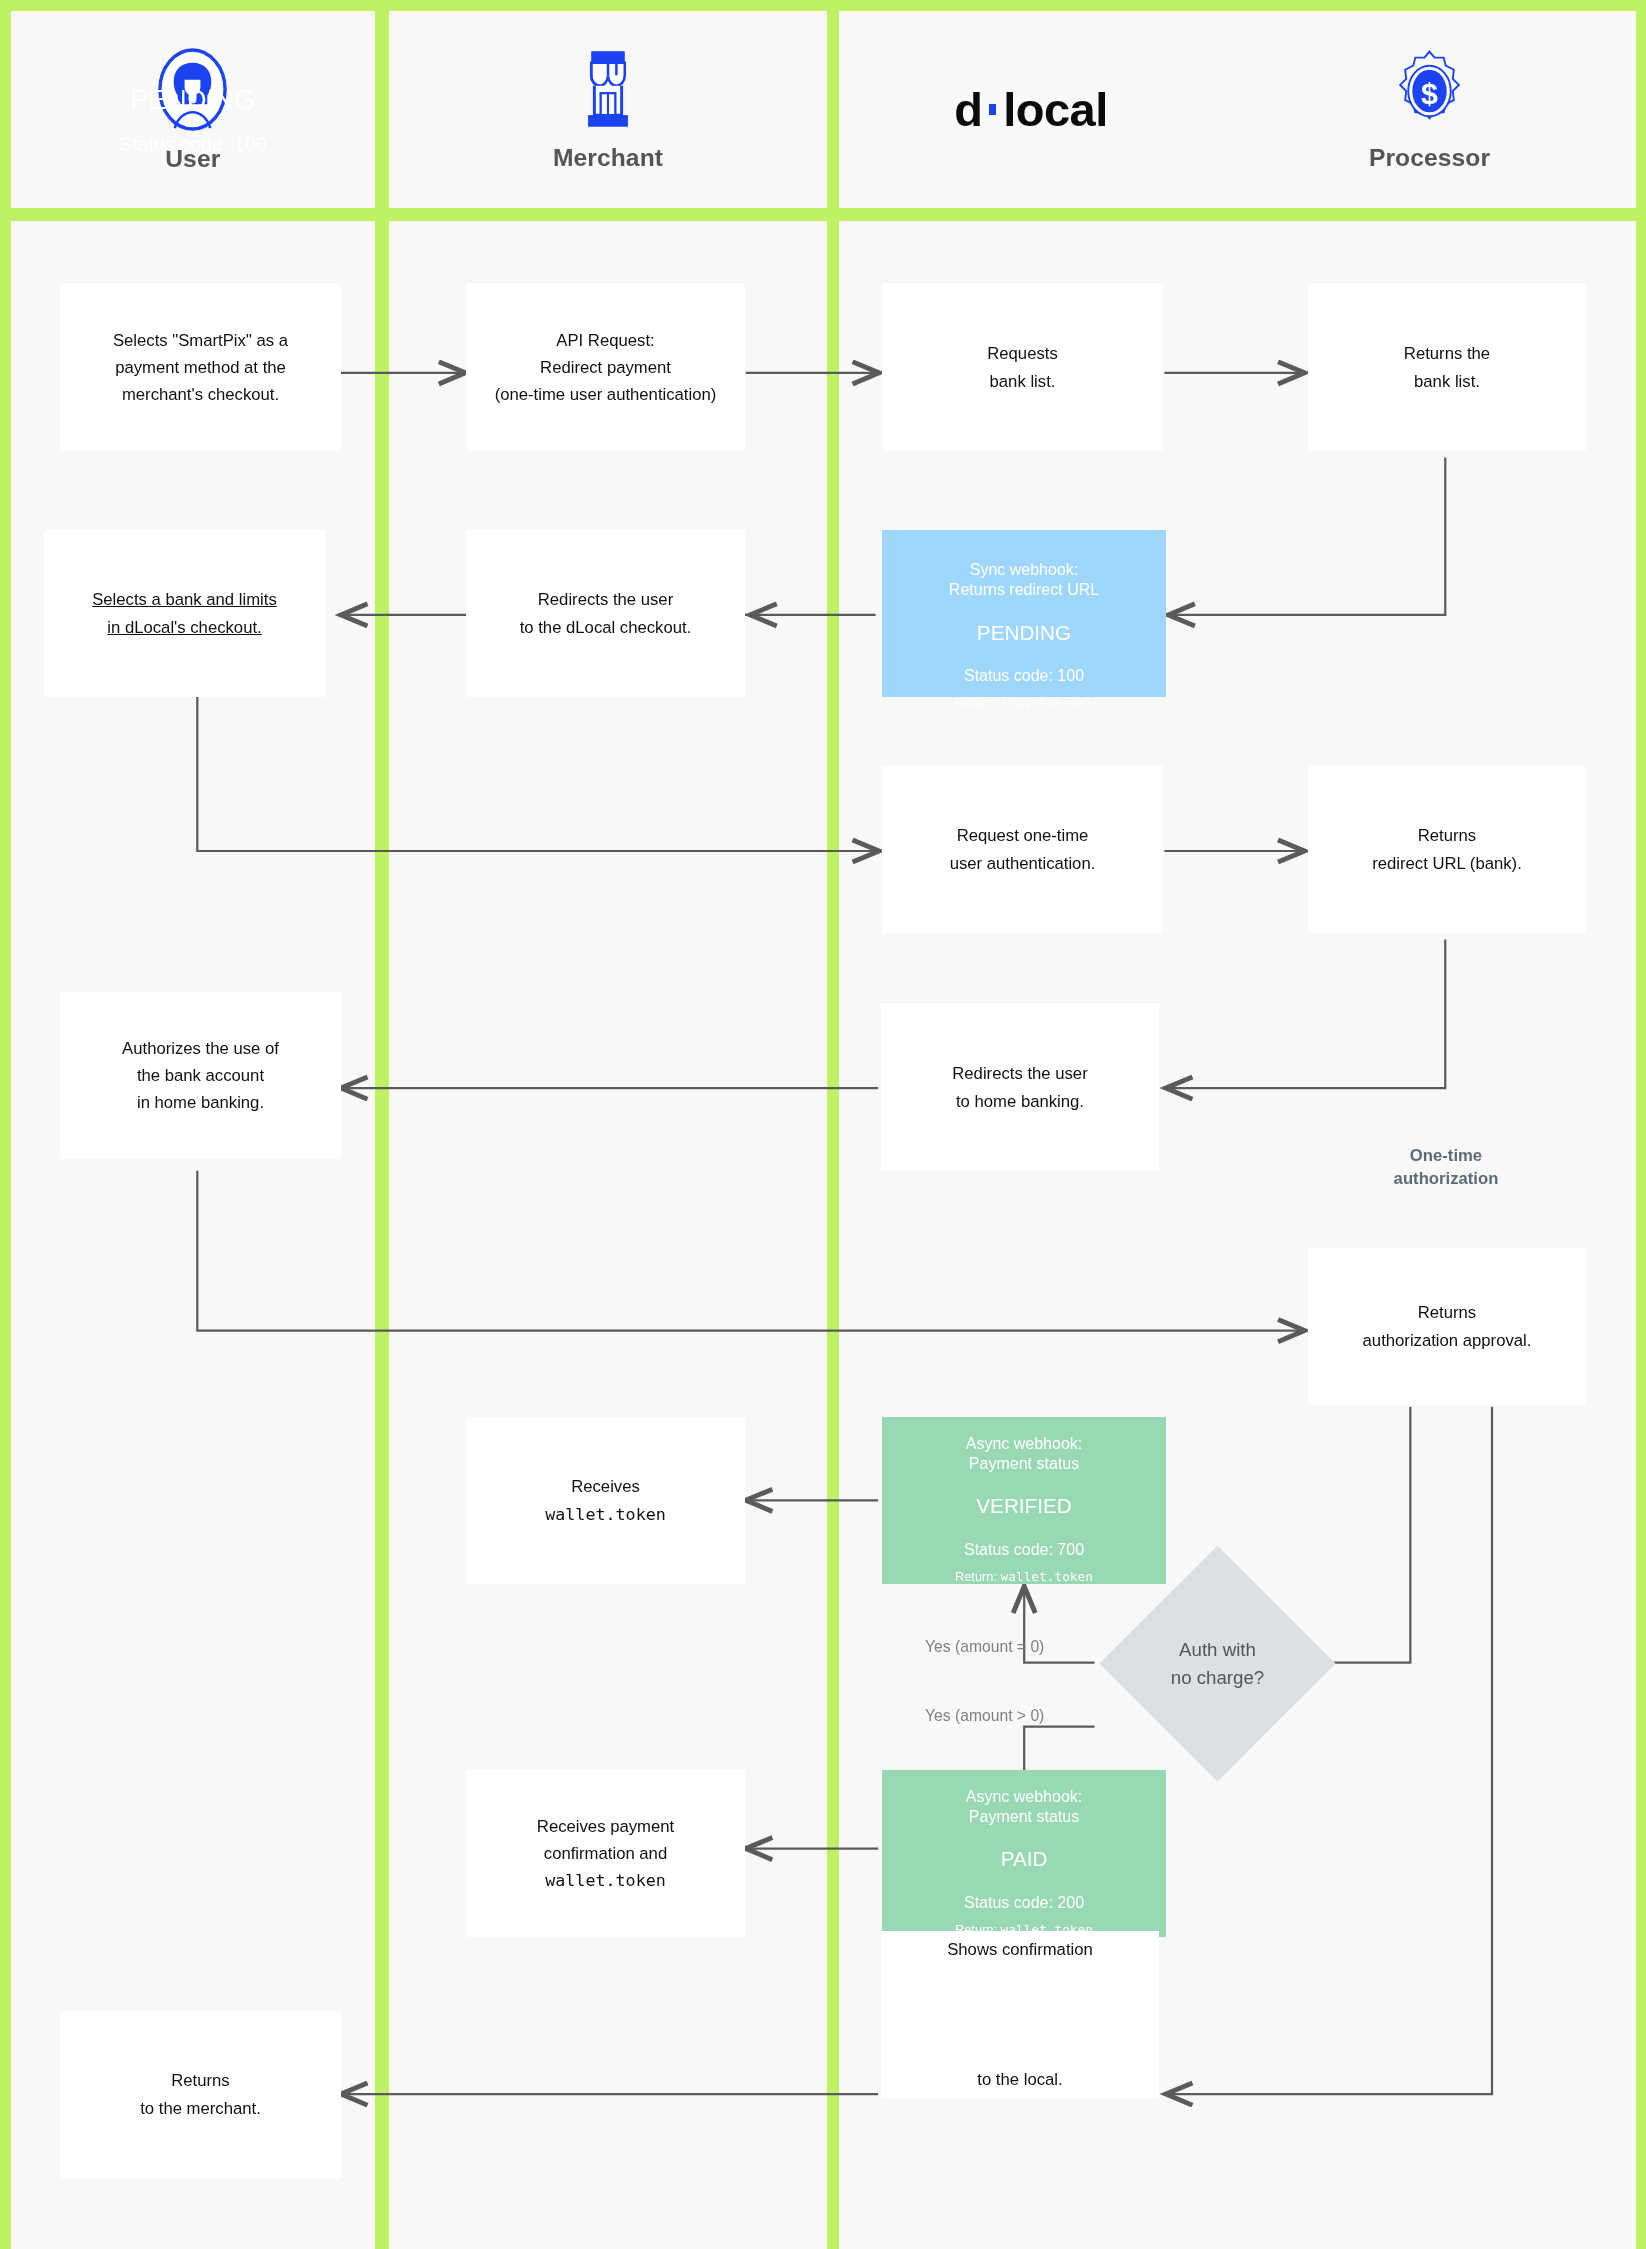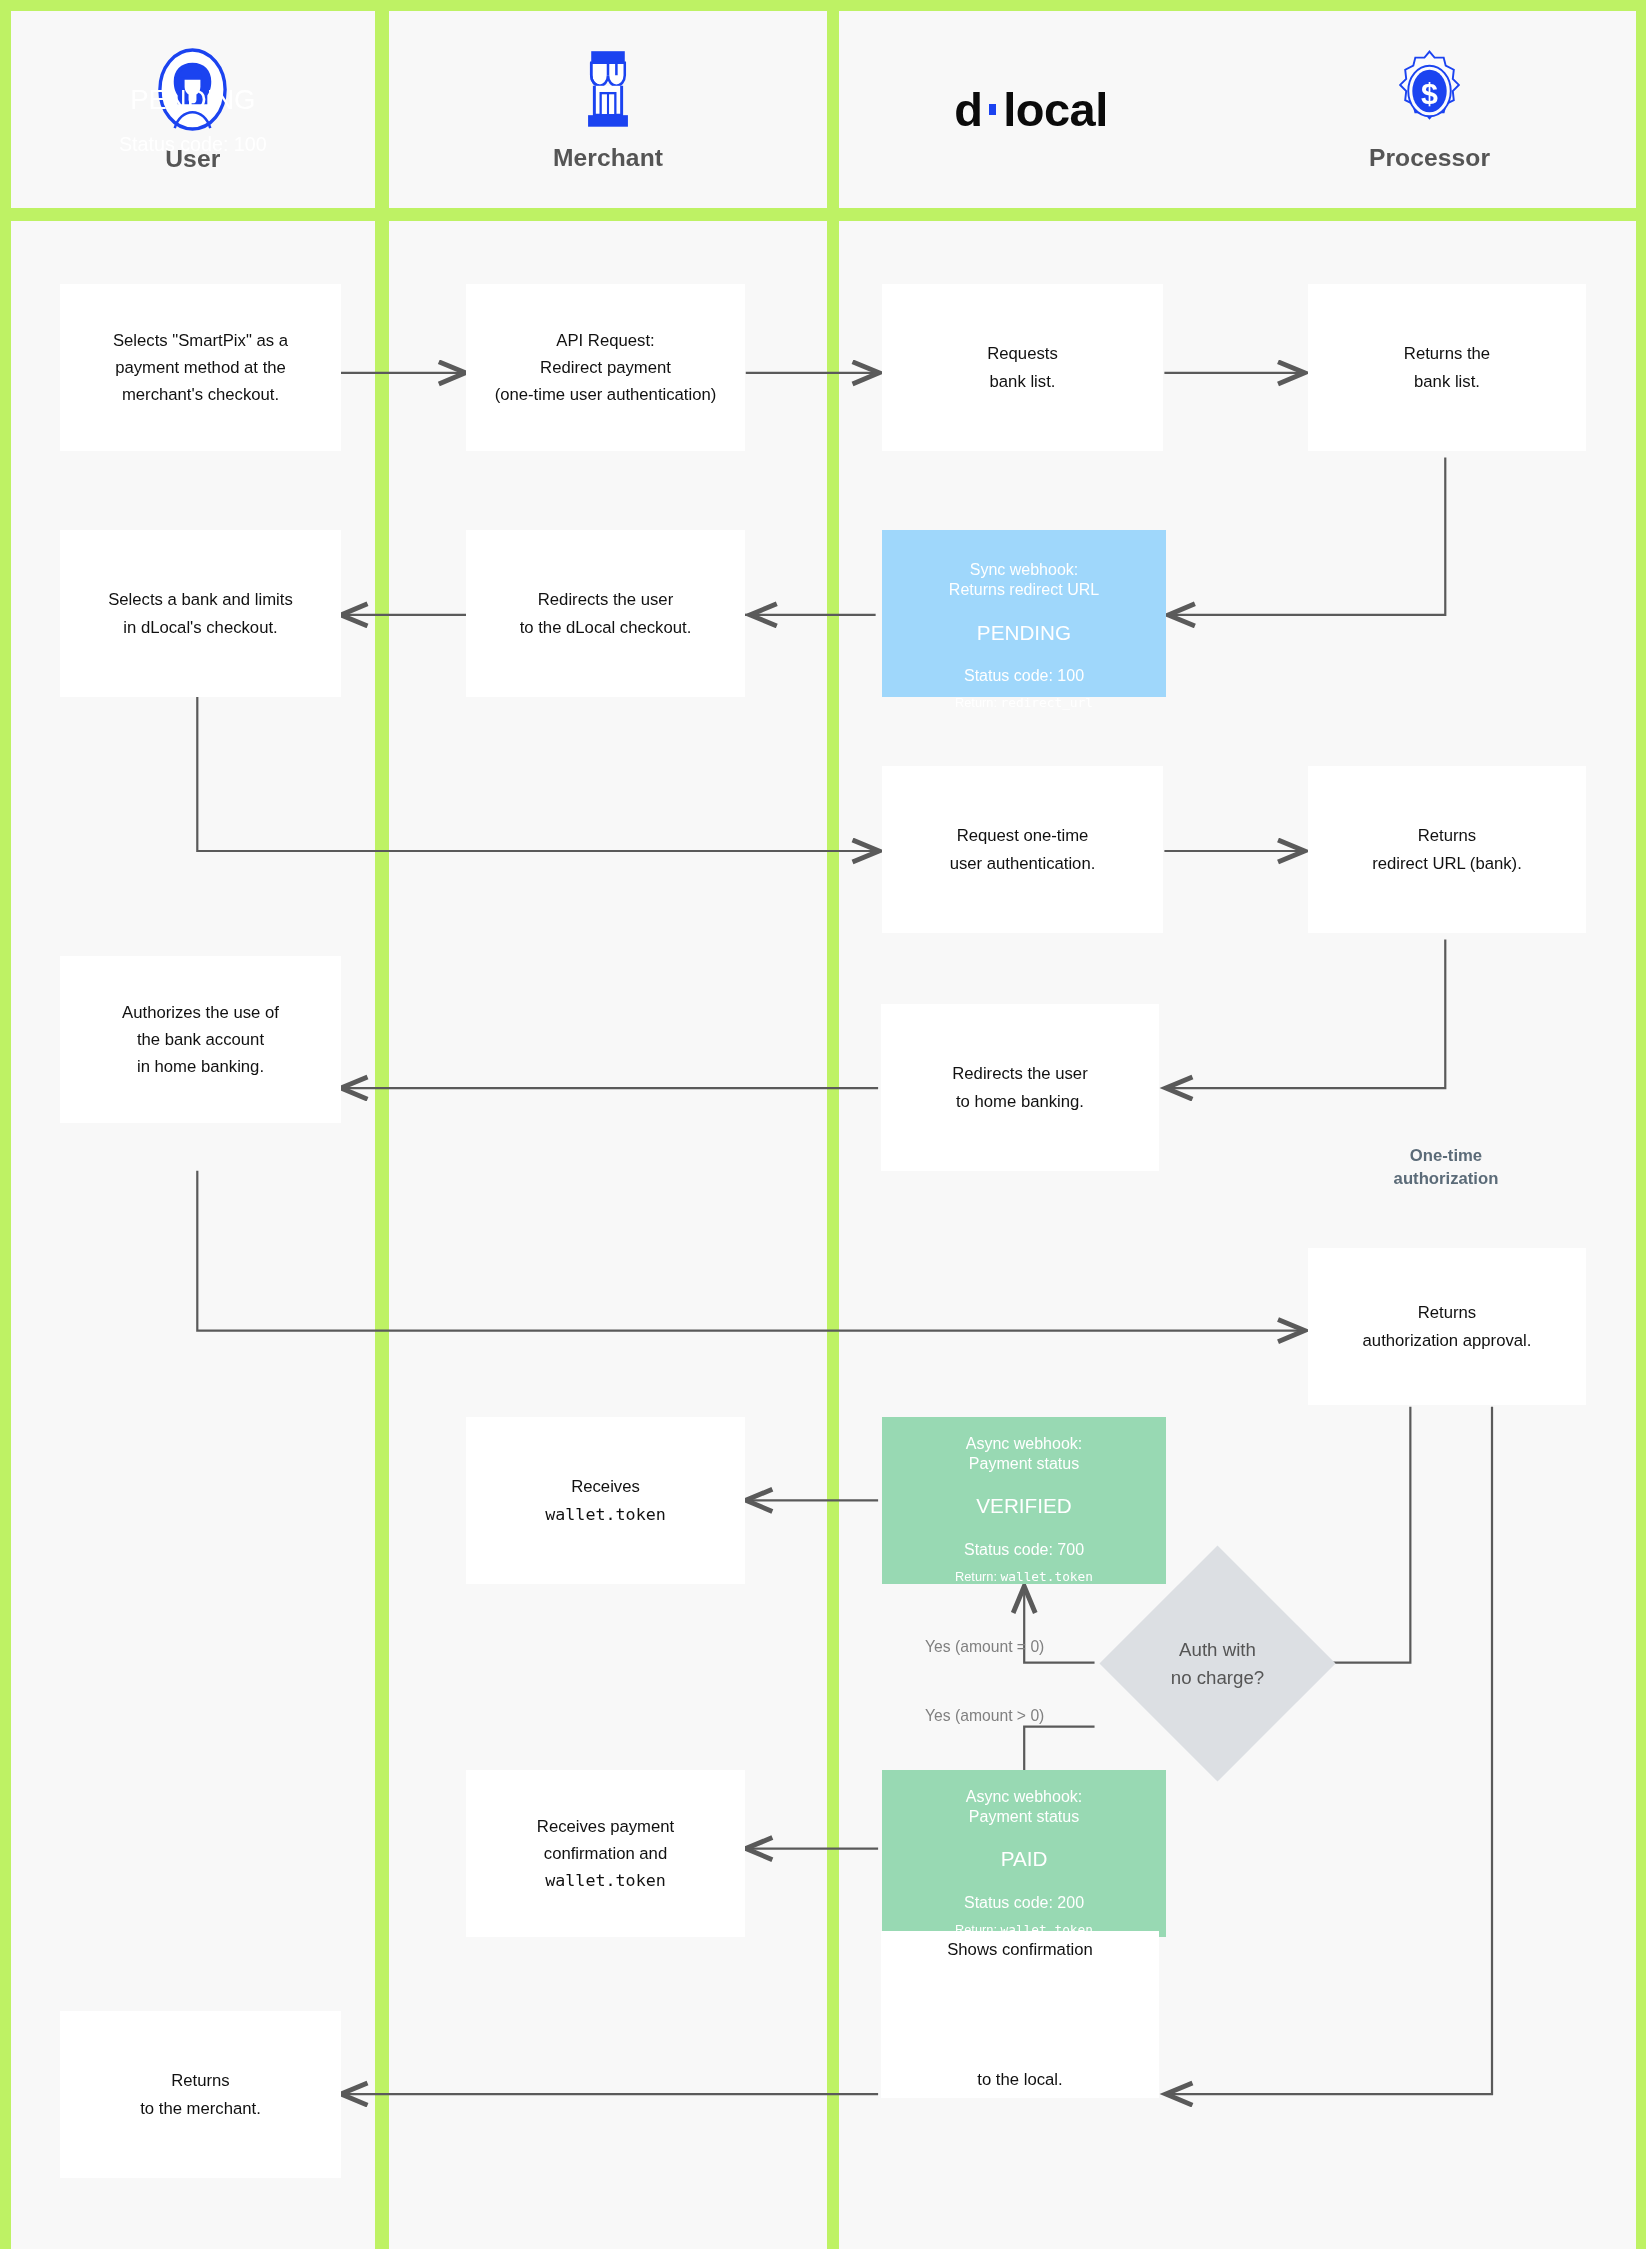--- a/index.html
+++ b/index.html
@@ -208,21 +208,21 @@
   <div class="node" style="left:882px; top:284px; width:281px; height:167px;">
     <span class="ln">Requests</span>
     <span class="ln">bank list.</span>
   </div>
 
   <div class="node" style="left:1308px; top:284px; width:278px; height:167px;">
     <span class="ln">Returns the</span>
     <span class="ln">bank list.</span>
   </div>
 
-  <div class="node" style="left:60px; top:530px; width:281px; height:167px;">
+  <div class="node" style="left:44px; top:530px; width:281px; height:167px;text-decoration:underline;">
     <span class="ln">Selects a bank and limits</span>
     <span class="ln">in dLocal's checkout.</span>
   </div>
 
   <div class="node" style="left:466px; top:530px; width:279px; height:167px;">
     <span class="ln">Redirects the user</span>
     <span class="ln">to the dLocal checkout.</span>
   </div>
 
   <div class="node blue" style="left:882px; top:530px; width:284px; height:167px;">
@@ -236,21 +236,21 @@
   <div class="node" style="left:882px; top:766px; width:281px; height:167px;">
     <span class="ln">Request one-time</span>
     <span class="ln">user authentication.</span>
   </div>
 
   <div class="node" style="left:1308px; top:766px; width:278px; height:167px;">
     <span class="ln">Returns</span>
     <span class="ln">redirect URL (bank).</span>
   </div>
 
-  <div class="node" style="left:60px; top:956px; width:281px; height:167px;">
+  <div class="node" style="left:60px; top:992px; width:281px; height:167px;">
     <span class="ln">Authorizes the use of</span>
     <span class="ln">the bank account</span>
     <span class="ln">in home banking.</span>
   </div>
 
   <div class="node" style="left:881px; top:1004px; width:278px; height:167px;">
     <span class="ln">Redirects the user</span>
     <span class="ln">to home banking.</span>
   </div>
 

